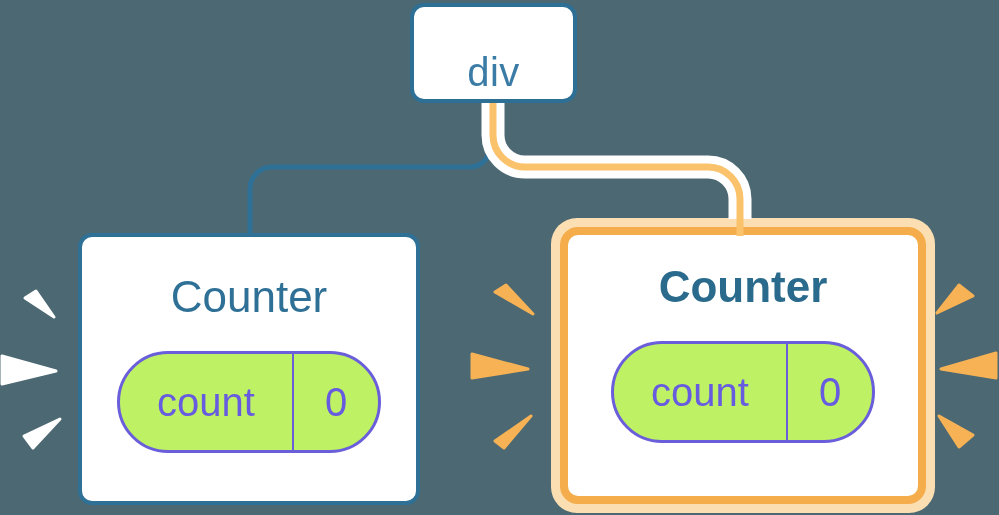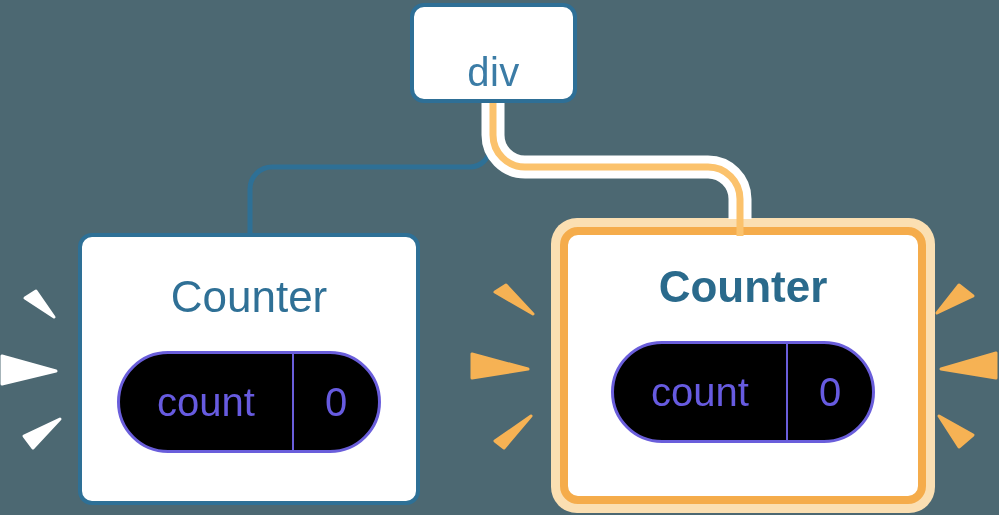--- a/index.html
+++ b/index.html
@@ -55,21 +55,21 @@
     background:#ffffff;border:8px solid #F5AC4B;border-radius:18px;
     display:flex;flex-direction:column;align-items:center;
     padding-top:30px;
   }
   
   .pill{
     margin-top:32px;
     width:264px;height:102px;box-sizing:border-box;
     border:3px solid #6A5EDB;border-radius:51px;
     display:flex;align-items:stretch;overflow:hidden;
-    background:#000000;
+    background:#bef264;
   }
   .pill .cell{
     display:flex;align-items:center;justify-content:center;
     color:#675BE0;font-size:40px;
   }
   .pill .cell.key{flex:0 0 172px;}
   .pill .divider{width:2px;background:#6A5EDB;}
   .pill .cell.val{flex:1;}
 </style>
 </head>

